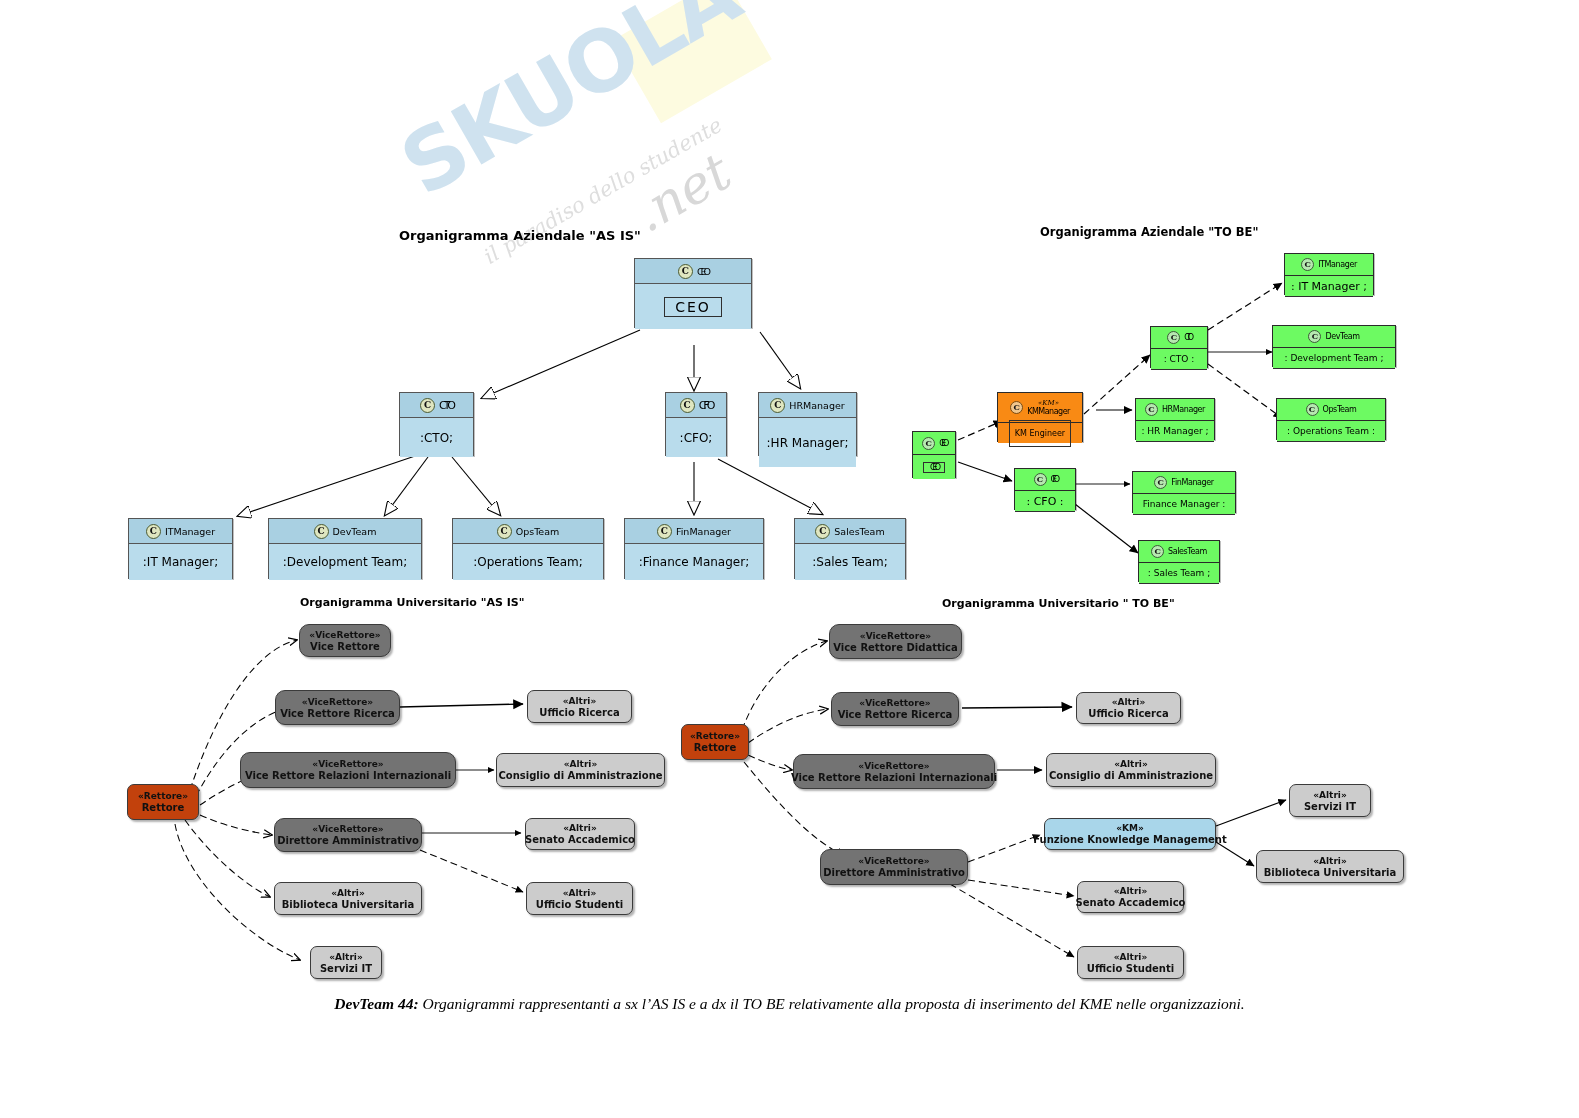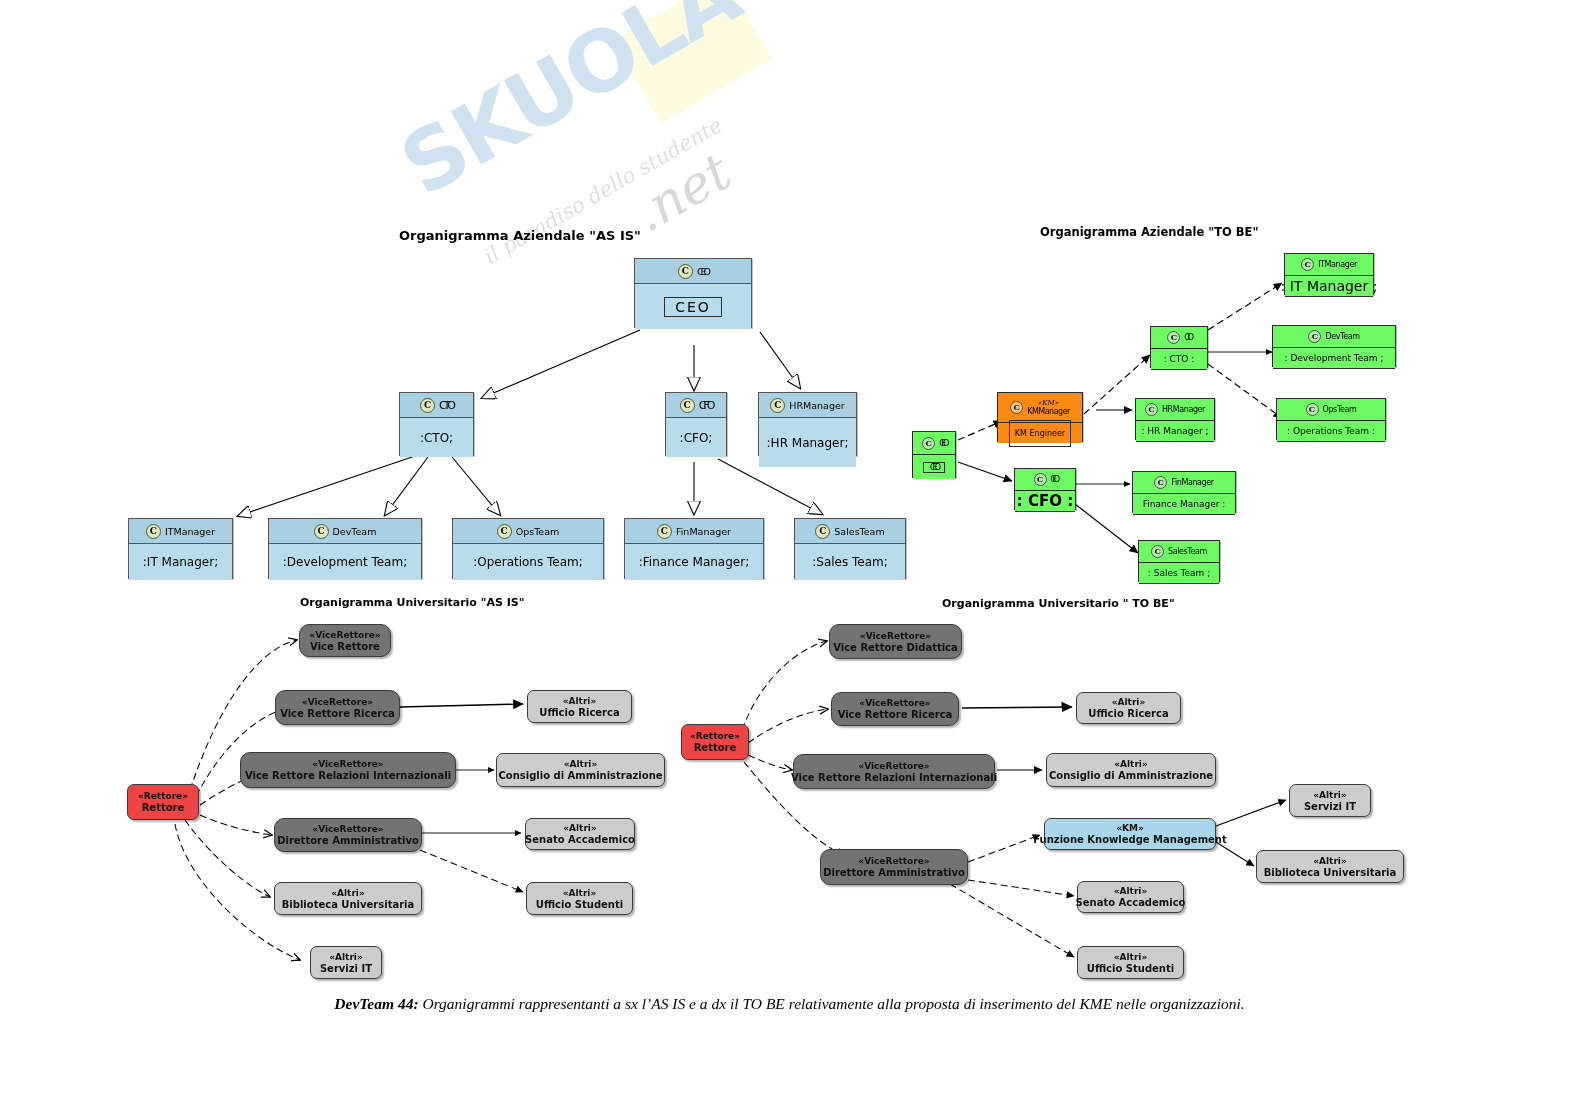--- a/index.html
+++ b/index.html
@@ -153,21 +153,21 @@
     font-weight:bold;
     color:#111;
     z-index:3;
     box-shadow:2px 2px 2px rgba(0,0,0,.30);
     line-height:11px;
   }
   .rb .st{font-size:9px;font-weight:bold;display:block;}
   .rb .nm{font-size:10px;font-weight:bold;display:block;white-space:nowrap;}
   .rb.green{background:#737373;border-radius:10px;}
   .rb.grey{background:#cccccc;}
-  .rb.cream{background:#ef4444;}
+  .rb.cream{background:#c2410c;}
   .rb.kmblue{background:#a9d6ea;}
 
   
   #pagenum{
     position:absolute;left:0;top:957px;width:1579px;
     text-align:center;
     font-family:"DejaVu Serif", serif;
     font-size:17px;color:#3a3a3a;
     z-index:3;
     overflow:hidden;height:17px;
@@ -391,31 +391,31 @@
       <div class="body under" style="height:20px;font-size:9px;">
         <span>: CTO :</span>
       </div>
     </div>
 
     <div class="uml green" style="left:1014px;top:468px;width:62px;height:42px;">
       <div class="hdr" style="height:21px;">
         <span class="cicon" style="width:11px;height:11px;line-height:10px;font-size:8px;">C</span>
         <span style="letter-spacing:-3.5px;font-size:8px;">CFO</span>
       </div>
-      <div class="body under" style="height:20px;font-size:15px;font-weight:bold;">
+      <div class="body under" style="height:20px;font-size:11px;">
         <span>: CFO :</span>
       </div>
     </div>
 
     <div class="uml green" style="left:1284px;top:253px;width:90px;height:42px;">
       <div class="hdr" style="height:21px;">
         <span class="cicon" style="width:11px;height:11px;line-height:10px;font-size:8px;">C</span>
         <span style="font-size:8px;letter-spacing:-.4px;">ITManager</span>
       </div>
-      <div class="body under" style="height:20px;font-size:14px;">
+      <div class="body under" style="height:20px;font-size:11px;">
         <span>: IT Manager ;</span>
       </div>
     </div>
 
     <div class="uml green" style="left:1272px;top:325px;width:124px;height:42px;">
       <div class="hdr" style="height:21px;">
         <span class="cicon" style="width:11px;height:11px;line-height:10px;font-size:8px;">C</span>
         <span style="font-size:8px;letter-spacing:-.4px;">DevTeam</span>
       </div>
       <div class="body under" style="height:20px;font-size:9px;">

